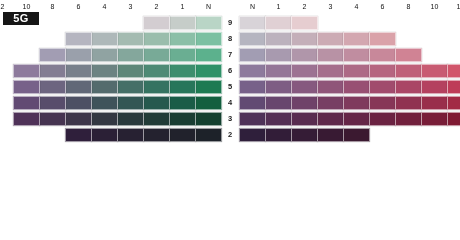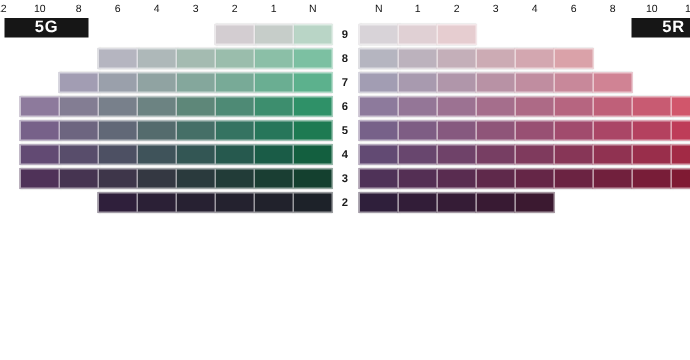--- a/index.html
+++ b/index.html
@@ -49,34 +49,33 @@
   .hue-badge {
     position: absolute;
     background: #161616;
     color: #ffffff;
     font-size: 11px;
     font-weight: bold;
     letter-spacing: 0.5px;
     text-align: center;
     line-height: 13px;
     height: 13px;
-    width: 56px;
+    width: 36px;
     top: 12px;
     font-family: "Liberation Sans", sans-serif;
   }
   #badge-left { left: 3px; }
   #badge-right { left: 421px; }
 </style>
 </head>
 <body>
 
 <div id="chart">
 
   <div class="hue-badge" id="badge-left">5G</div>
-  <div class="hue-badge" id="badge-right">5R</div>
 
   <div id="chroma-axis-left">
       <div class="chroma-label" style="left: -13px;">12</div>
       <div class="chroma-label" style="left: 13px;">10</div>
       <div class="chroma-label" style="left: 39px;">8</div>
       <div class="chroma-label" style="left: 65px;">6</div>
       <div class="chroma-label" style="left: 91px;">4</div>
       <div class="chroma-label" style="left: 117px;">3</div>
       <div class="chroma-label" style="left: 143px;">2</div>
       <div class="chroma-label" style="left: 169px;">1</div>

